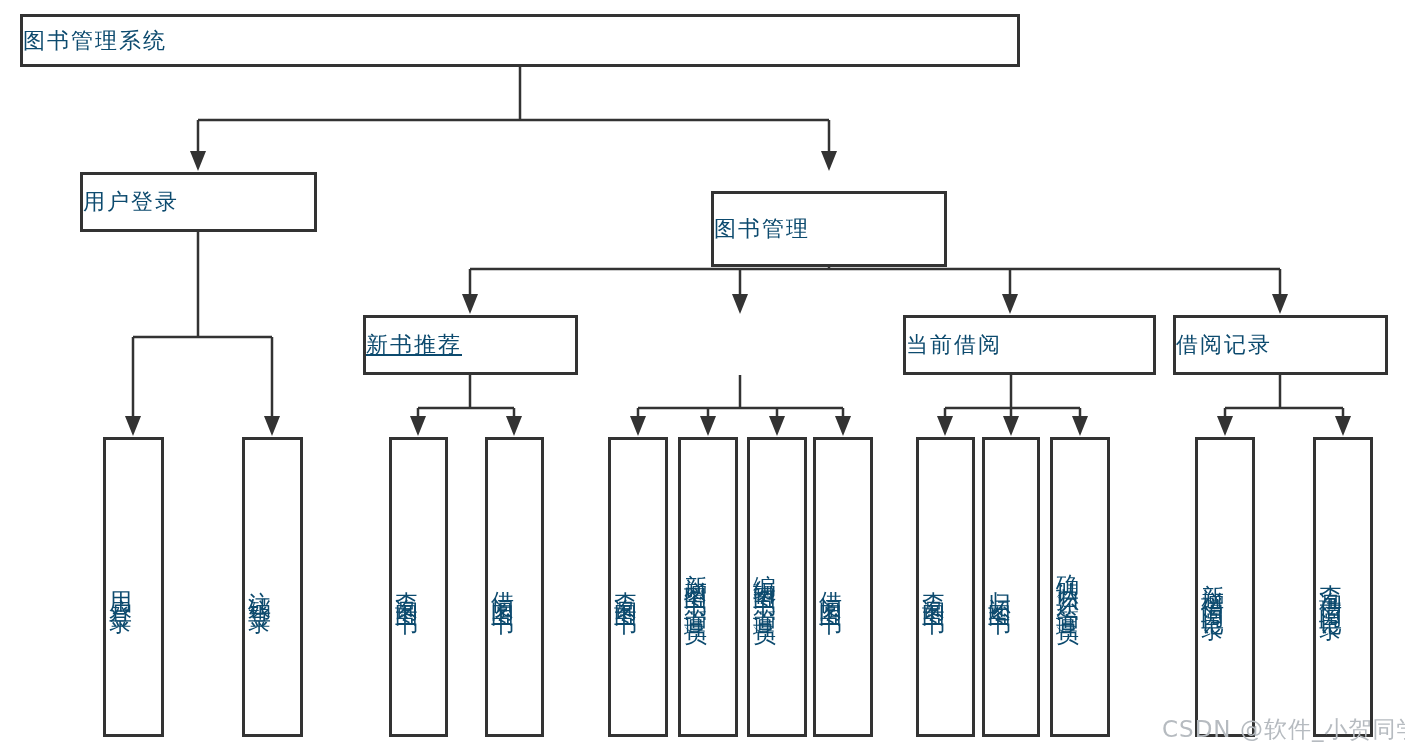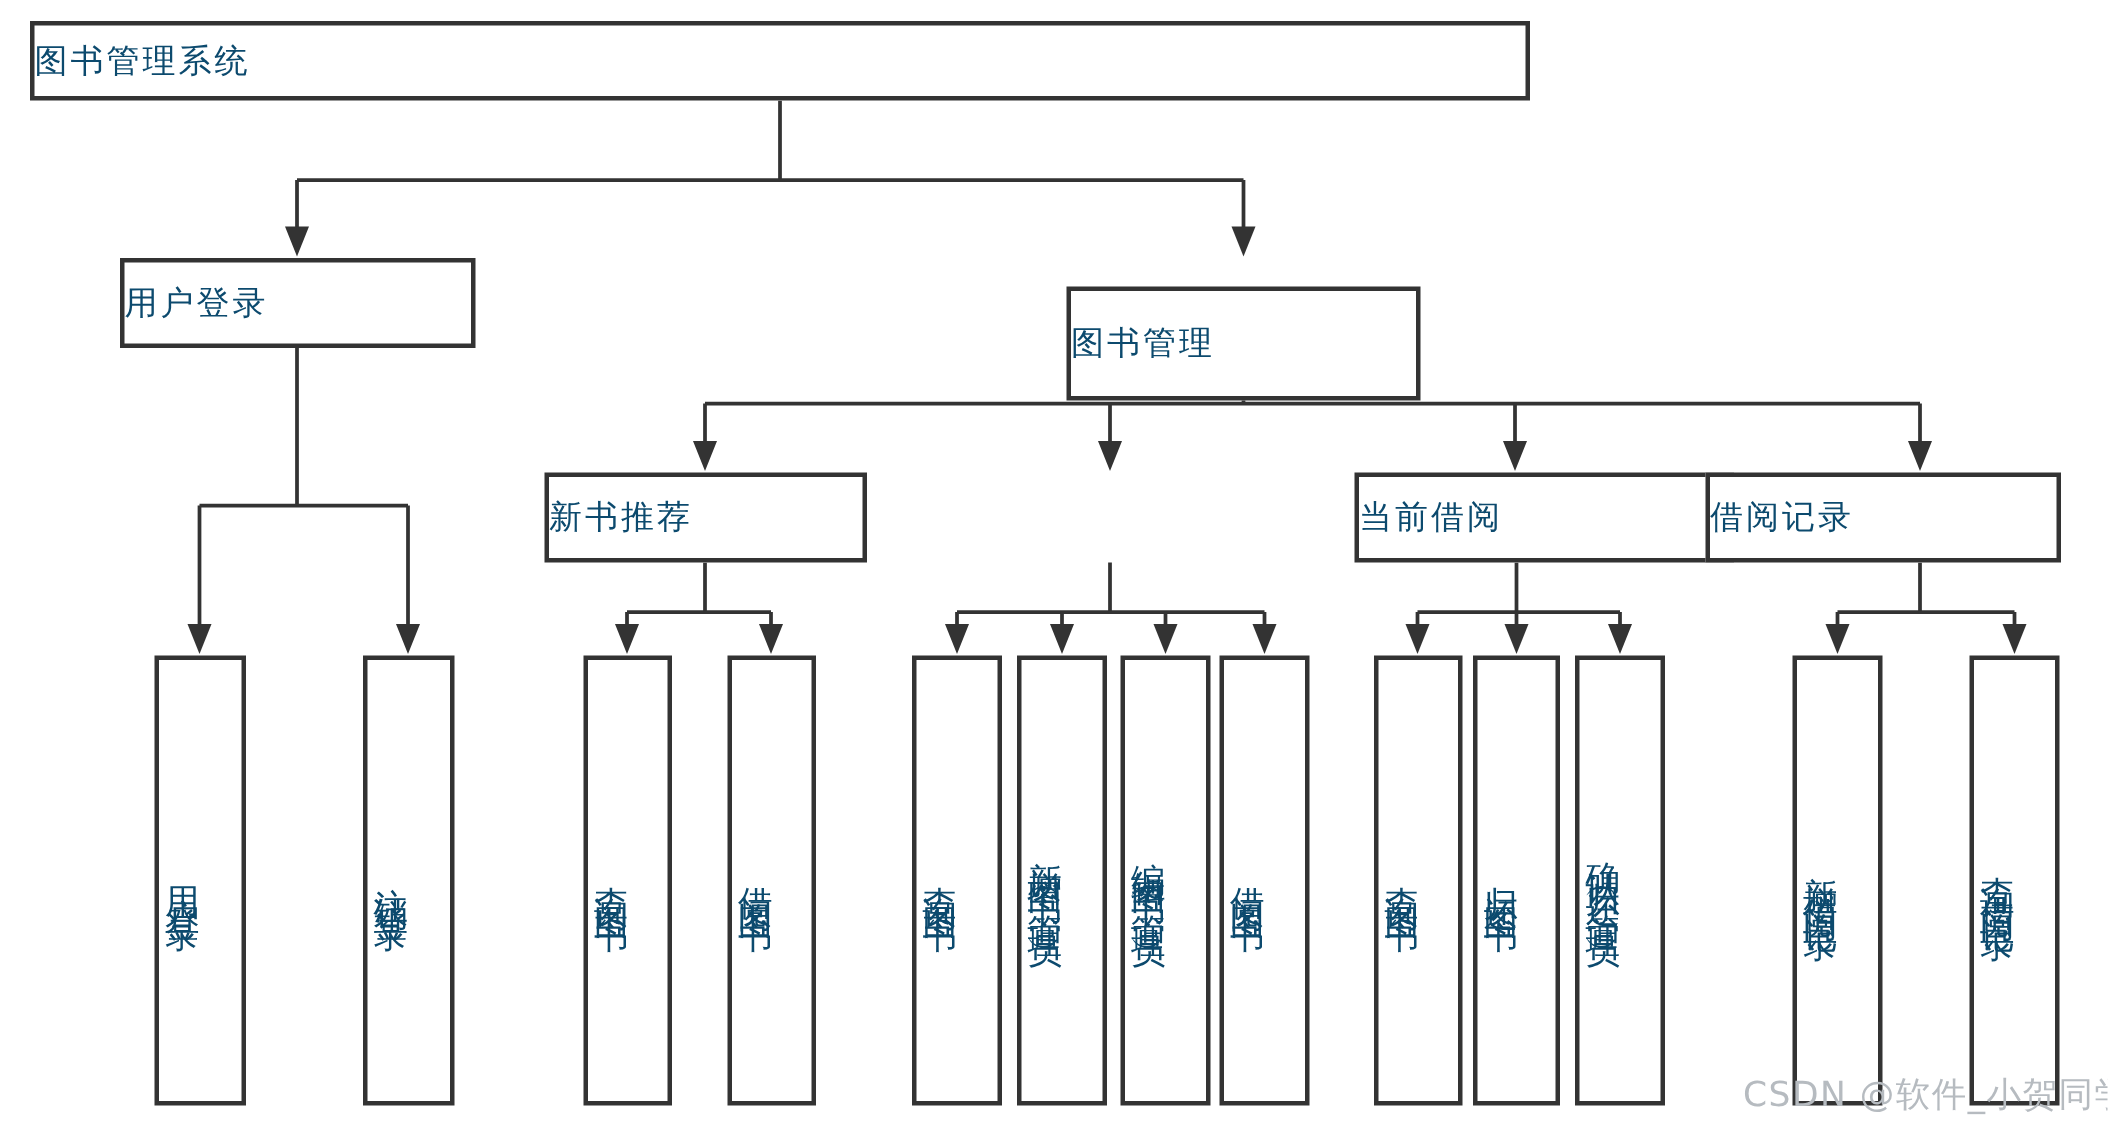--- a/index.html
+++ b/index.html
@@ -114,27 +114,27 @@
     <span class="h-label">图书管理系统</span>
   </div>
 
   <div class="node" style="left:80px; top:172px; width:237px; height:60px;">
     <span class="h-label">用户登录</span>
   </div>
   <div class="node" style="left:711px; top:172px; width:236px; height:76px;margin-top:19px;">
     <span class="h-label">图书管理</span>
   </div>
 
-  <div class="node" style="left:363px; top:315px; width:215px; height:60px;">
+  <div class="node" style="left:363px; top:315px; width:215px; height:60px;text-decoration:underline;">
     <span class="h-label">新书推荐</span>
   </div>
   <div class="node" style="left:903px; top:315px; width:253px; height:60px;">
     <span class="h-label">当前借阅</span>
   </div>
-  <div class="node" style="left:1137px; top:315px; width:237px; height:60px;">
+  <div class="node" style="left:1173px; top:315px; width:215px; height:60px;">
     <span class="h-label">借阅记录</span>
   </div>
 
   <div class="node" style="left:103px; top:437px; width:61px; height:300px;">
     <span class="v-label">用户登录</span>
   </div>
   <div class="node" style="left:242px; top:437px; width:61px; height:300px;">
     <span class="v-label">注销登录</span>
   </div>
 

